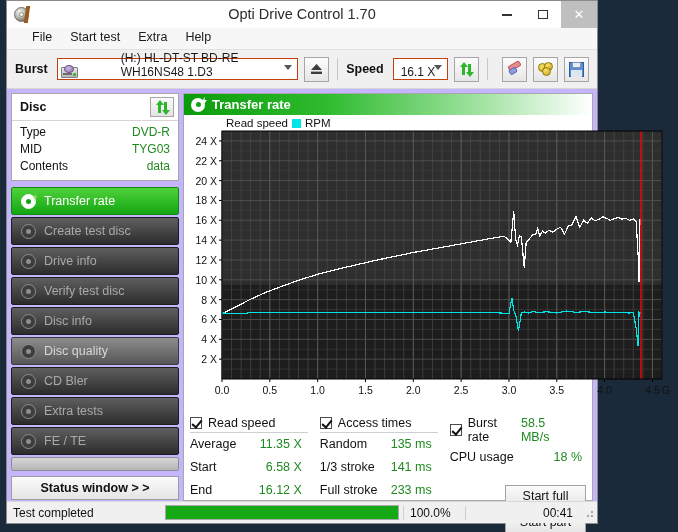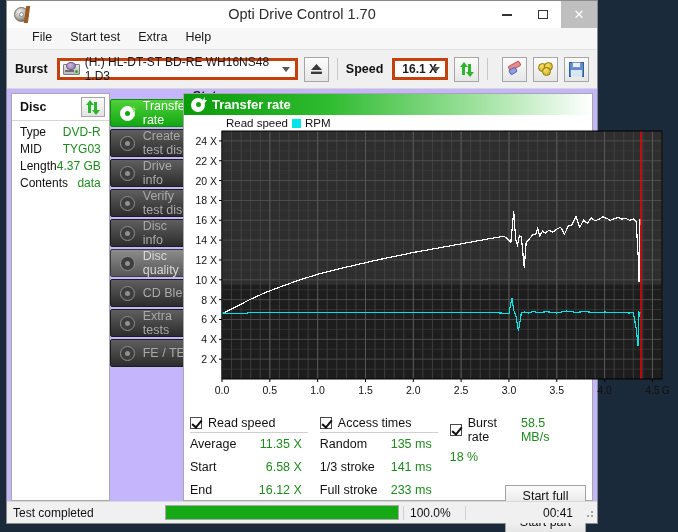--- a/index.html
+++ b/index.html
@@ -80,27 +80,28 @@
   .toolbar {
     height: 39px; background: #f0f0f0;
     display: flex; align-items: center;
     padding: 0 8px;
     border-bottom: 1px solid #d7d7d7;
     flex: none;
   }
   .tb-label { font-size: 12.5px; font-weight: bold; color: #111; margin-right: 9px; }
   .combo {
     height: 22px; background: #fff;
-    border: 3px solid #c2410c;
-    display: flex; align-items: center;
+    border: 1px solid #c2410c;
+    display: flex; align-items: flex-end;
     font-size: 12px; color: #1a1a1a;
     position: relative;
+    gap: 38px;
   }
   .combo.drive { width: 275px; padding-left: 3px; }
-  .combo.speed { width: 62px; padding-left: 7px; font-weight: bold; }
+  .combo.speed { width: 62px; padding-left: 7px; }
   .combo .caret {
     position: absolute; right: 5px; top: 6px;
     width: 0; height: 0;
     border-left: 4px solid transparent;
     border-right: 4px solid transparent;
     border-top: 5px solid #555;
   }
   .drive-ico {
     width: 17px; height: 14px; margin-right: 5px;
     position: relative; flex: none;
@@ -185,21 +186,21 @@
   .body {
     flex: 1; display: flex;
     padding: 4px 4px 0 4px;
     gap: 4px;
     min-height: 0;
   }
 
   
   .sidebar {
     width: 168px; flex: none;
-    display: flex; flex-direction: row;
+    display: flex; flex-direction: column;
   }
   .disc-panel {
     background: #fff; border: 1px solid #a8a8a8;
     padding: 0; flex: none;
   }
   .disc-head {
     display: flex; align-items: center; justify-content: space-between;
     padding: 3px 4px 3px 8px;
     border-bottom: 1px solid #d5d5d5;
   }
@@ -496,24 +497,20 @@
           </div>
         </div>
         <div class="disc-rows">
           <div class="disc-row">
             <span>Type</span>
             <span class="val">DVD-R</span>
           </div>
           <div class="disc-row">
             <span>MID</span>
             <span class="val">TYG03</span>
-          </div>
-          <div class="disc-row">
-            <span>Length</span>
-            <span class="val">4.37 GB</span>
           </div>
           <div class="disc-row">
             <span>Contents</span>
             <span class="val">data</span>
           </div>
         </div>
       </div>
 
       <div class="navlist">
         <div class="navitem active">
@@ -778,20 +775,21 @@
           </div>
         </div>
 
         <div class="stat-col c3">
           <div class="stat-head">
             <span class="chk"></span>
             <span class="stat-title">Burst rate</span>
             <span class="stat-extra">58.5 MB/s</span>
           </div>
           <div class="stat-row">
+            <span>CPU usage</span>
             <span class="v">18 %</span>
           </div>
           <div class="act-btns">
             <div class="act-btn">Start full</div>
             <div class="act-btn">Start part</div>
           </div>
         </div>
 
       </div>
     </div>

